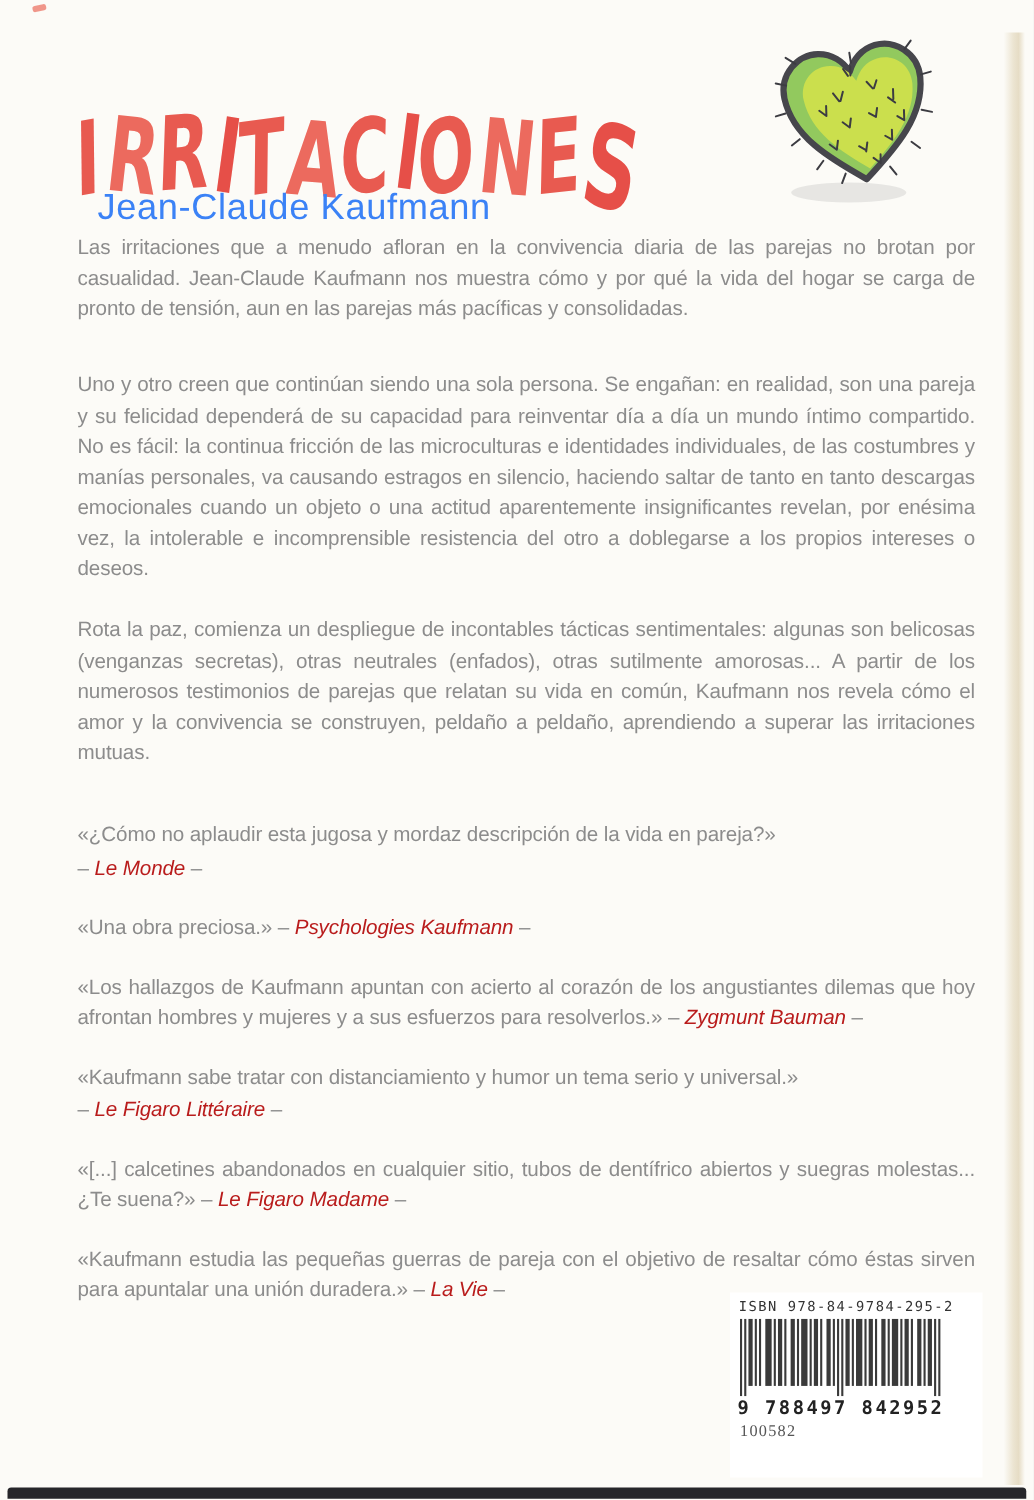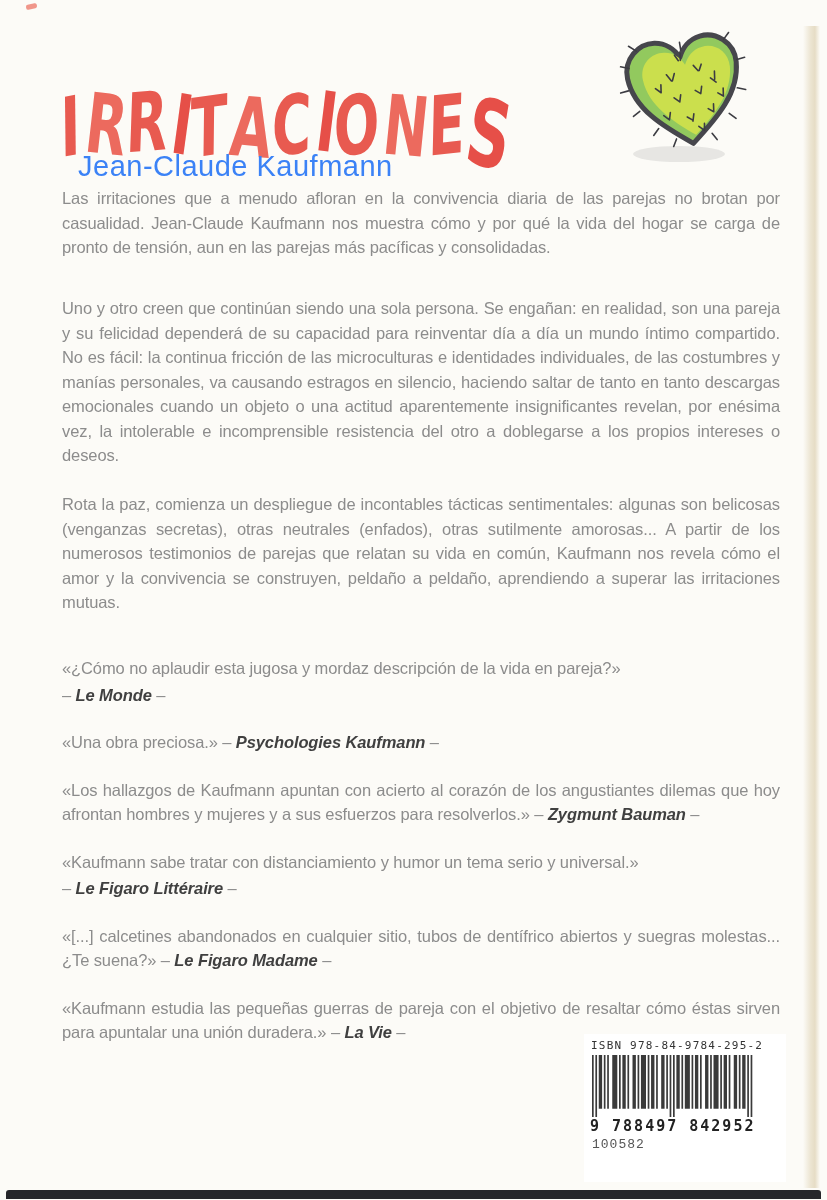--- a/index.html
+++ b/index.html
@@ -40,37 +40,37 @@
         font-size:16.5px;line-height:24.5px;text-align:justify;letter-spacing:-.1px;}
   .copy p{margin:0;}
   #p1{top:186px;}
   #p2{top:296px;}
   #p3{top:492px;}
 
   
   .quotes{position:absolute;left:62px;top:640px;width:718px;color:#8c8c8c;
           font-size:16.5px;line-height:24.5px;text-align:justify;letter-spacing:-.1px;}
   .quotes p{margin:16px 0 23px;}
-  .src{color:#404040;font-style:italic;font-weight:bold;}
+  .src{color:#b91c1c;font-style:italic;font-weight:normal;}
   .attr{white-space:nowrap;}
   .attr.block{display:block;margin-top:2px;}
 
   
   .logo{position:absolute;left:74px;top:1074px;width:166px;}
   .logo-name{font-family:"Liberation Serif",serif;font-size:58px;color:#58585a;
              letter-spacing:-1px;line-height:1;}
   .logo-sub{font-size:19px;color:#66666a;text-align:right;margin-top:-6px;letter-spacing:.5px;}
 
   .barcode-panel{position:absolute;left:584px;top:1034px;width:202px;height:148px;background:#ffffff;}
   .isbn{margin:5px 0 3px 7px;font-family:"DejaVu Sans Mono",monospace;
         font-size:11px;letter-spacing:1.2px;color:#333;white-space:nowrap;}
   .bars{display:block;margin-left:8px;}
   .digits{margin:0 0 2px 6px;font-family:"DejaVu Sans Mono",monospace;
           font-size:15px;letter-spacing:2px;color:#222;white-space:nowrap;font-weight:bold;}
-  .code{margin-left:8px;font-family:Liberation Mono, monospace;
+  .code{margin-left:8px;font-family:Liberation Serif, serif;
         font-size:13px;letter-spacing:1px;color:#555;}
 
   
   .edge-strip{position:absolute;left:803px;top:26px;width:17px;height:1162px;
     background:linear-gradient(to right,rgba(216,201,164,0) 0%,rgba(216,201,164,.45) 45%,rgba(208,190,148,.5) 70%,rgba(216,201,164,0) 100%);}
   .bottom-band{position:absolute;left:6px;top:1190px;width:815px;height:9px;
     background:#26262a;border-radius:3px 3px 0 0;}
   .red-smudge{position:absolute;left:26px;top:4px;width:11px;height:5px;
     background:#ec7465;opacity:.75;border-radius:2px;transform:rotate(-12deg);}
 </style>

